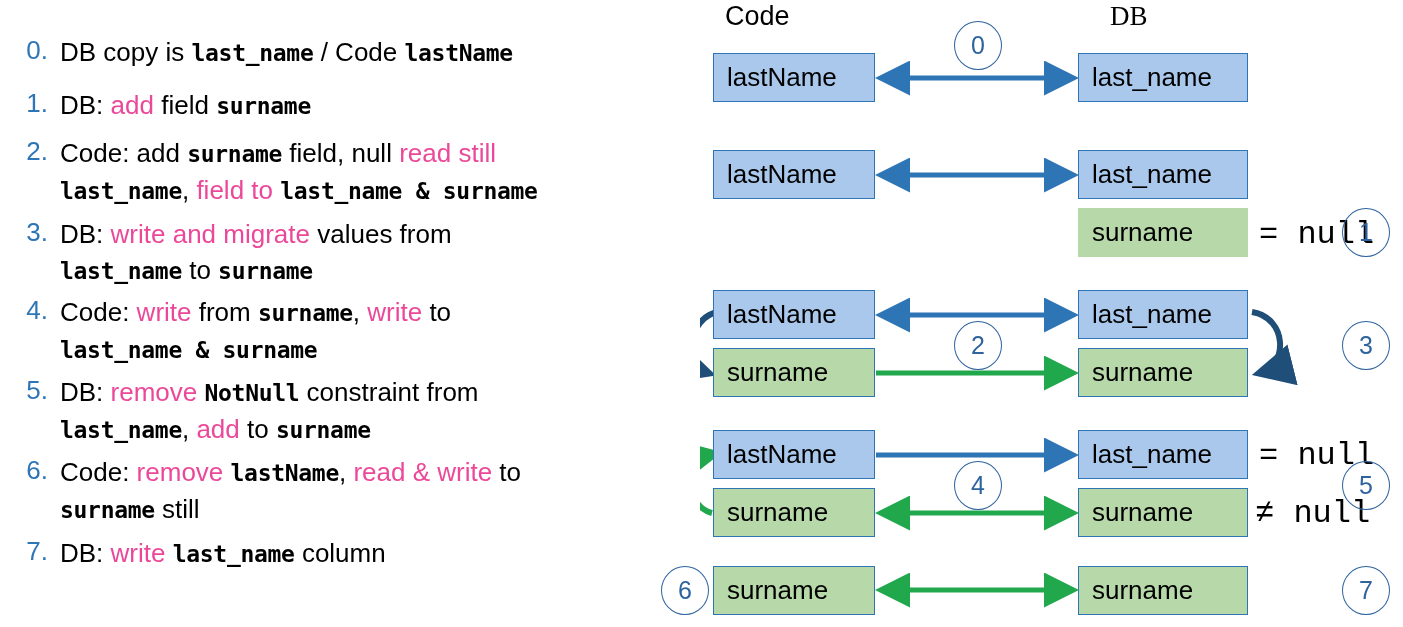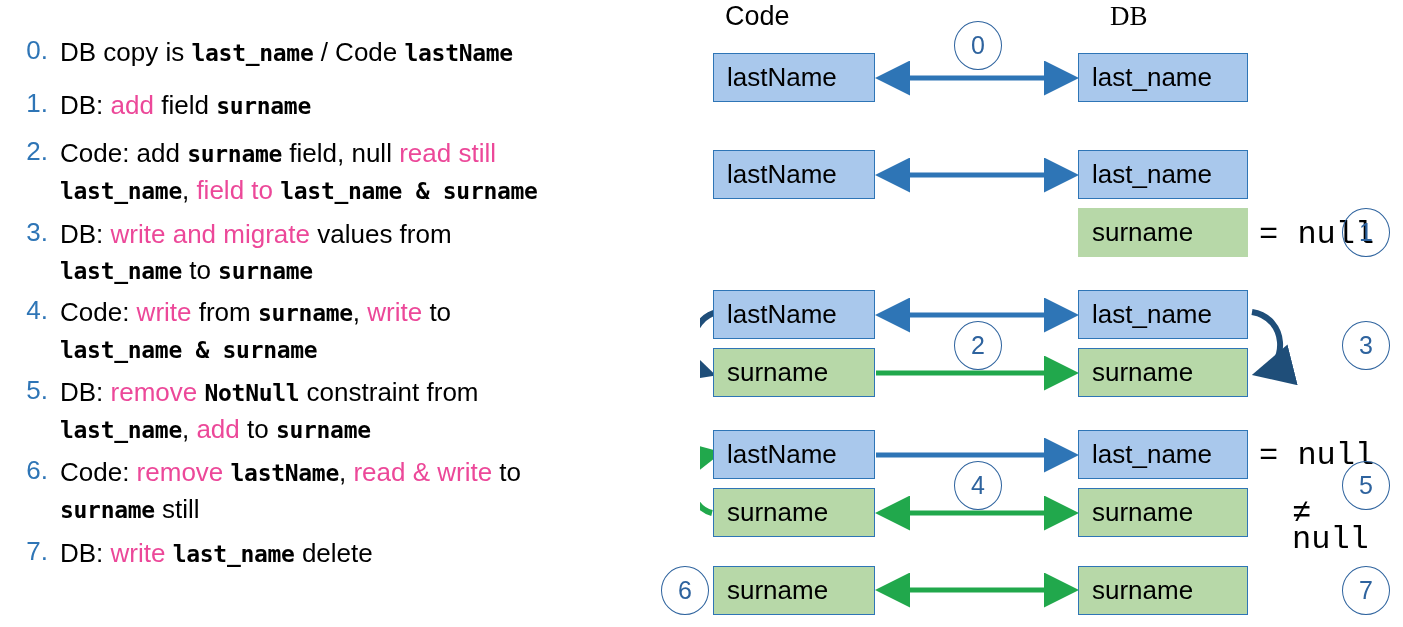--- a/index.html
+++ b/index.html
@@ -73,21 +73,21 @@
     <div class="step" style="top: 374px;">
       <div class="step-num">5.</div>
       <div class="step-text"><span>DB: </span><span class="kw">remove</span><span> </span><span class="mono">NotNull</span><span> constraint from</span><br><span class="mono">last_name</span><span>, </span><span class="kw">add</span><span> to </span><span class="mono">surname</span></div>
     </div>
     <div class="step" style="top: 454px;">
       <div class="step-num">6.</div>
       <div class="step-text"><span>Code: </span><span class="kw">remove</span><span> </span><span class="mono">lastName</span><span>, </span><span class="kw">read &amp; write</span><span> to</span><br><span class="mono">surname</span><span> still</span></div>
     </div>
     <div class="step" style="top: 535px;">
       <div class="step-num">7.</div>
-      <div class="step-text"><span>DB: </span><span class="kw">write</span><span> </span><span class="mono">last_name</span><span>  delete</span></div>
+      <div class="step-text"><span>DB: </span><span class="kw">write</span><span> </span><span class="mono">last_name</span><span>  column</span></div>
     </div>
   </div>
 
 <div id="diagram">
 
   <svg width="703" height="627">
     <defs>
       <marker id="ahb" markerWidth="7" markerHeight="7" refX="5.6" refY="3.5" orient="auto">
         <path d="M0,0 L7,3.5 L0,7 Z" fill="#2E75B6"></path>
       </marker>
@@ -142,21 +142,21 @@
   <div class="fbox blue" style="left:378px;top:290px;width:170px;height:49px;">last_name</div>
   <div class="fbox green" style="left:378px;top:348px;width:170px;height:49px;">surname</div>
   <div class="badge" style="left:254px;top:321px;width:48px;height:49px;">2</div>
   <div class="badge" style="left:642px;top:321px;width:48px;height:49px;">3</div>
 
   <div class="fbox blue" style="left:13px;top:430px;width:162px;height:49px;">lastName</div>
   <div class="fbox green" style="left:13px;top:488px;width:162px;height:49px;">surname</div>
   <div class="fbox blue" style="left:378px;top:430px;width:170px;height:49px;">last_name</div>
   <div class="fbox green" style="left:378px;top:488px;width:170px;height:49px;">surname</div>
   <div class="nullbl" style="left:559px;top:443px;">= null</div>
-  <div class="nullbl" style="left:592px;top:501px;">≠ null</div>
+  <div class="nullbl" style="left:555px;top:501px;">≠ null</div>
   <div class="badge" style="left:254px;top:461px;width:48px;height:49px;">4</div>
   <div class="badge" style="left:642px;top:461px;width:48px;height:49px;">5</div>
 
   <div class="badge" style="left:-39px;top:566px;width:48px;height:49px;">6</div>
   <div class="fbox green" style="left:13px;top:566px;width:162px;height:49px;">surname</div>
   <div class="fbox green" style="left:378px;top:566px;width:170px;height:49px;">surname</div>
   <div class="badge" style="left:642px;top:566px;width:48px;height:49px;">7</div>
 
 </div>
 

